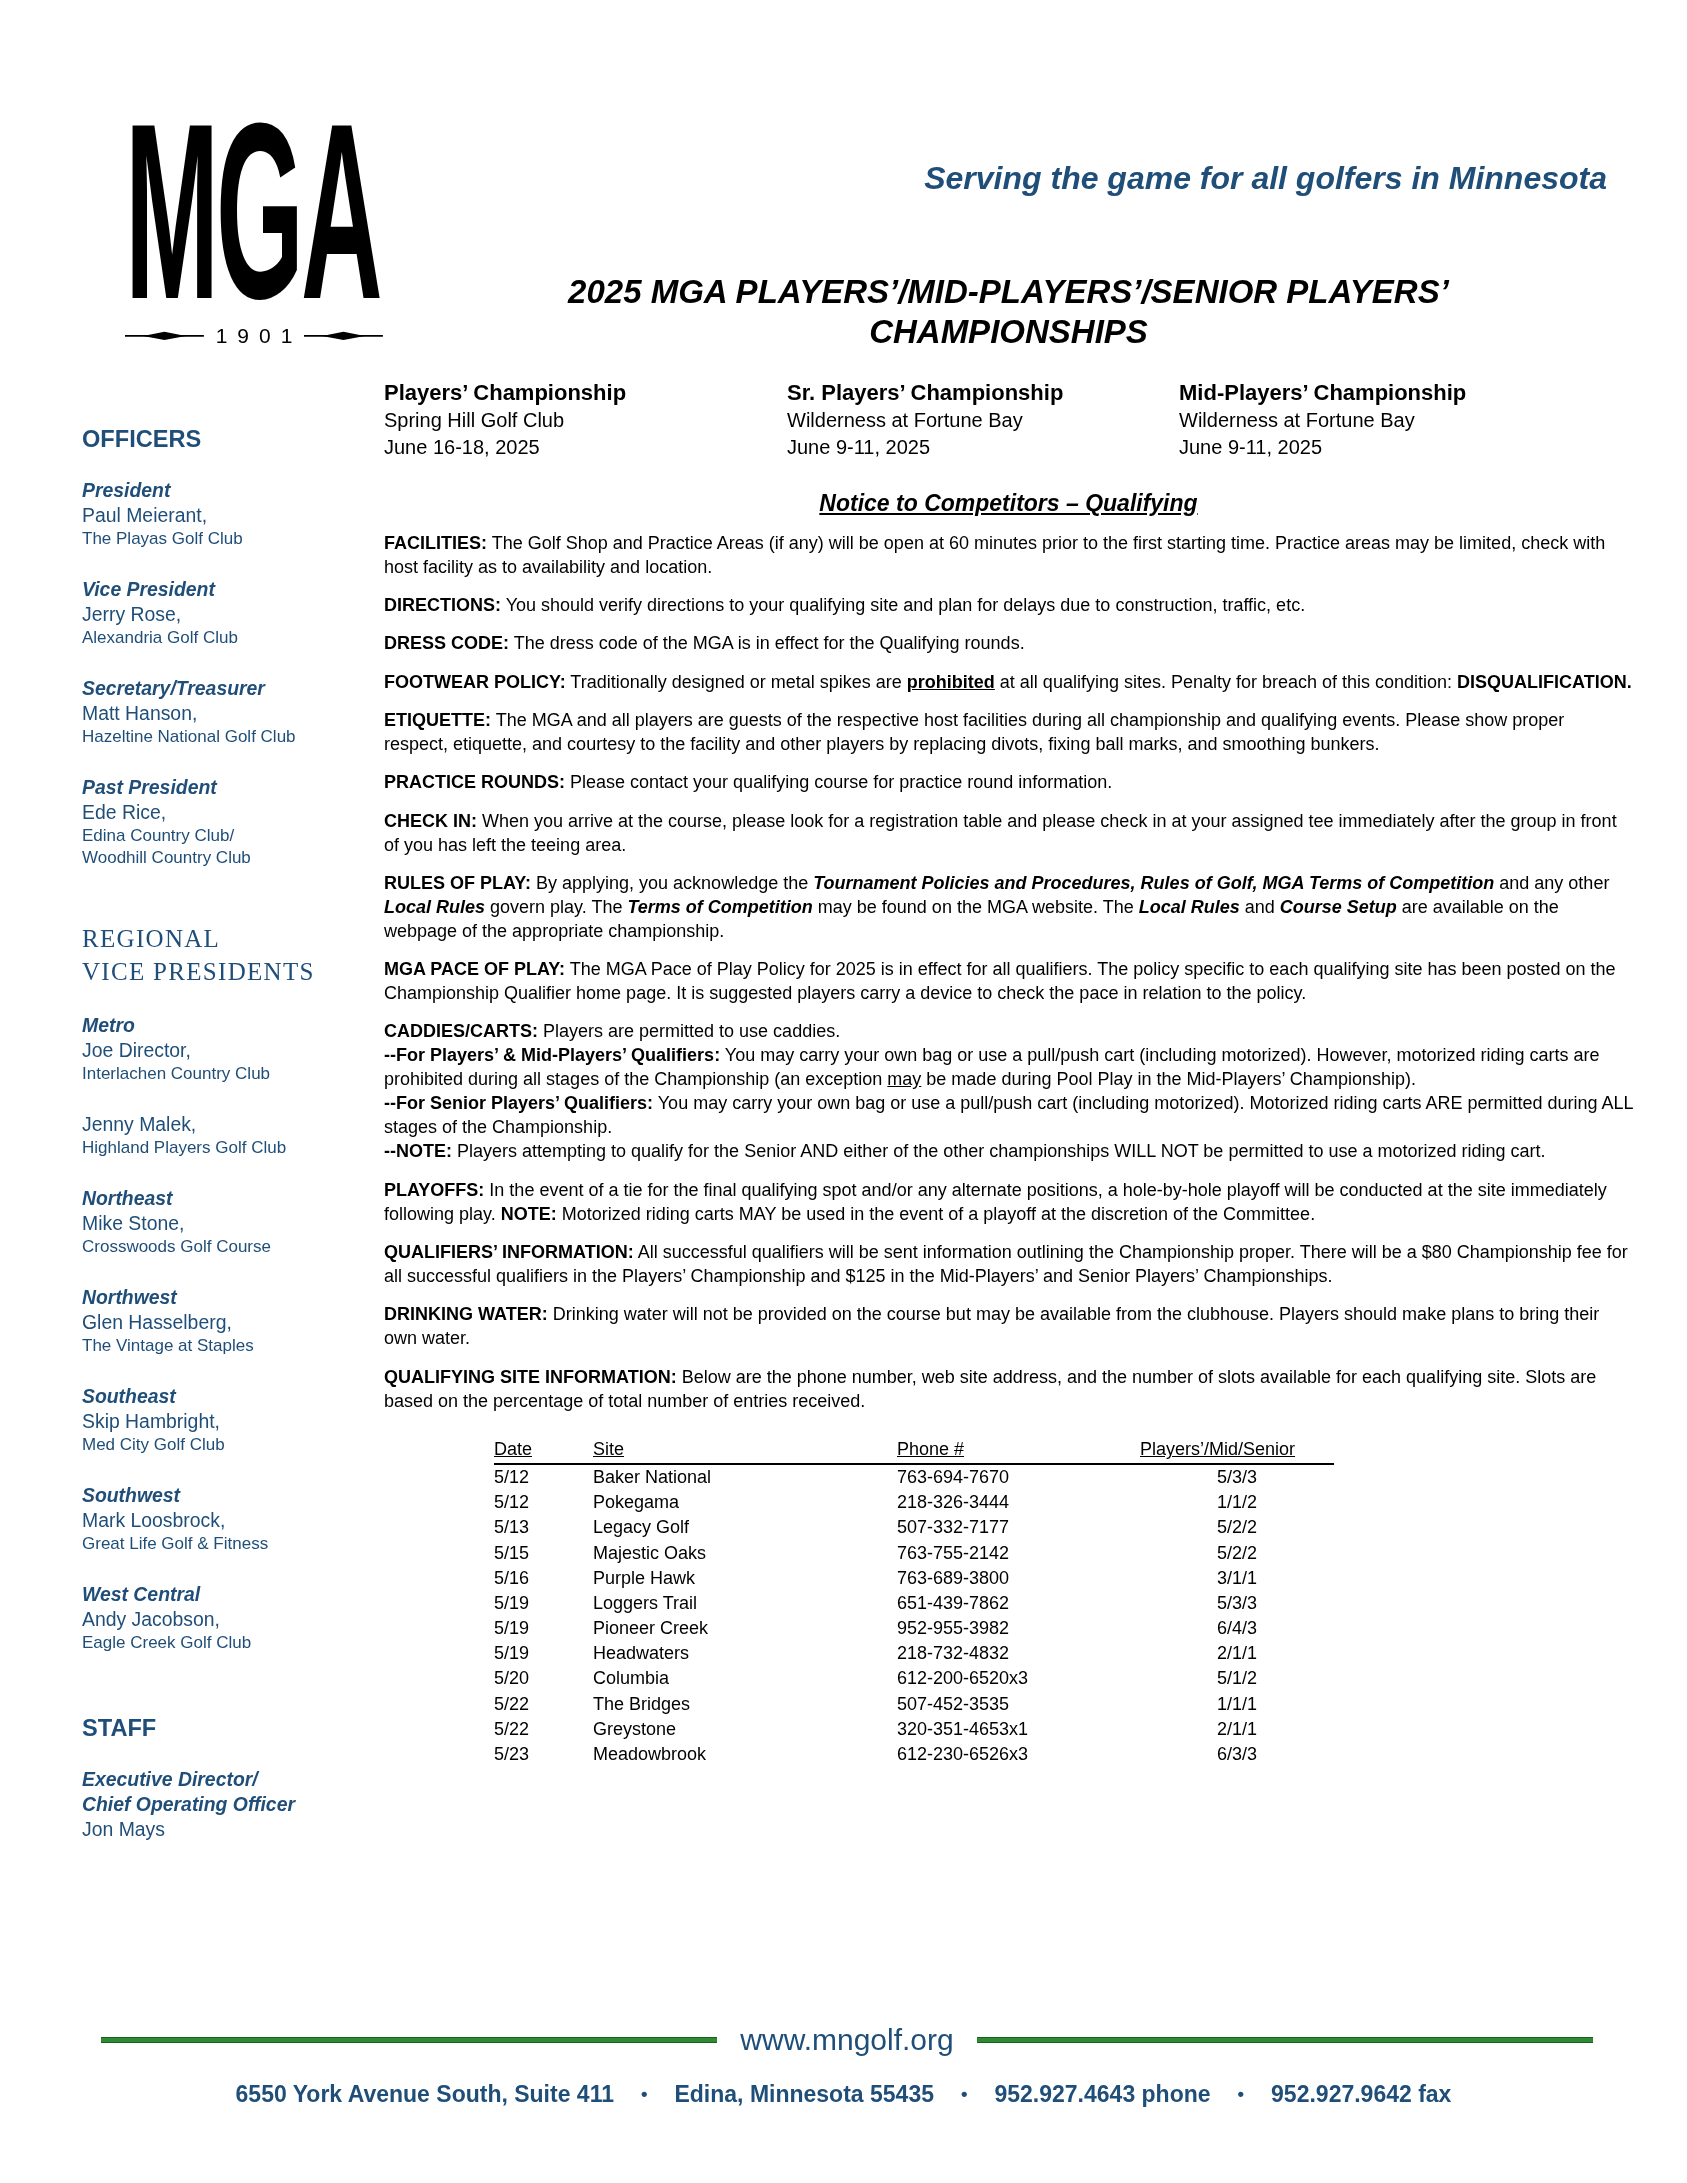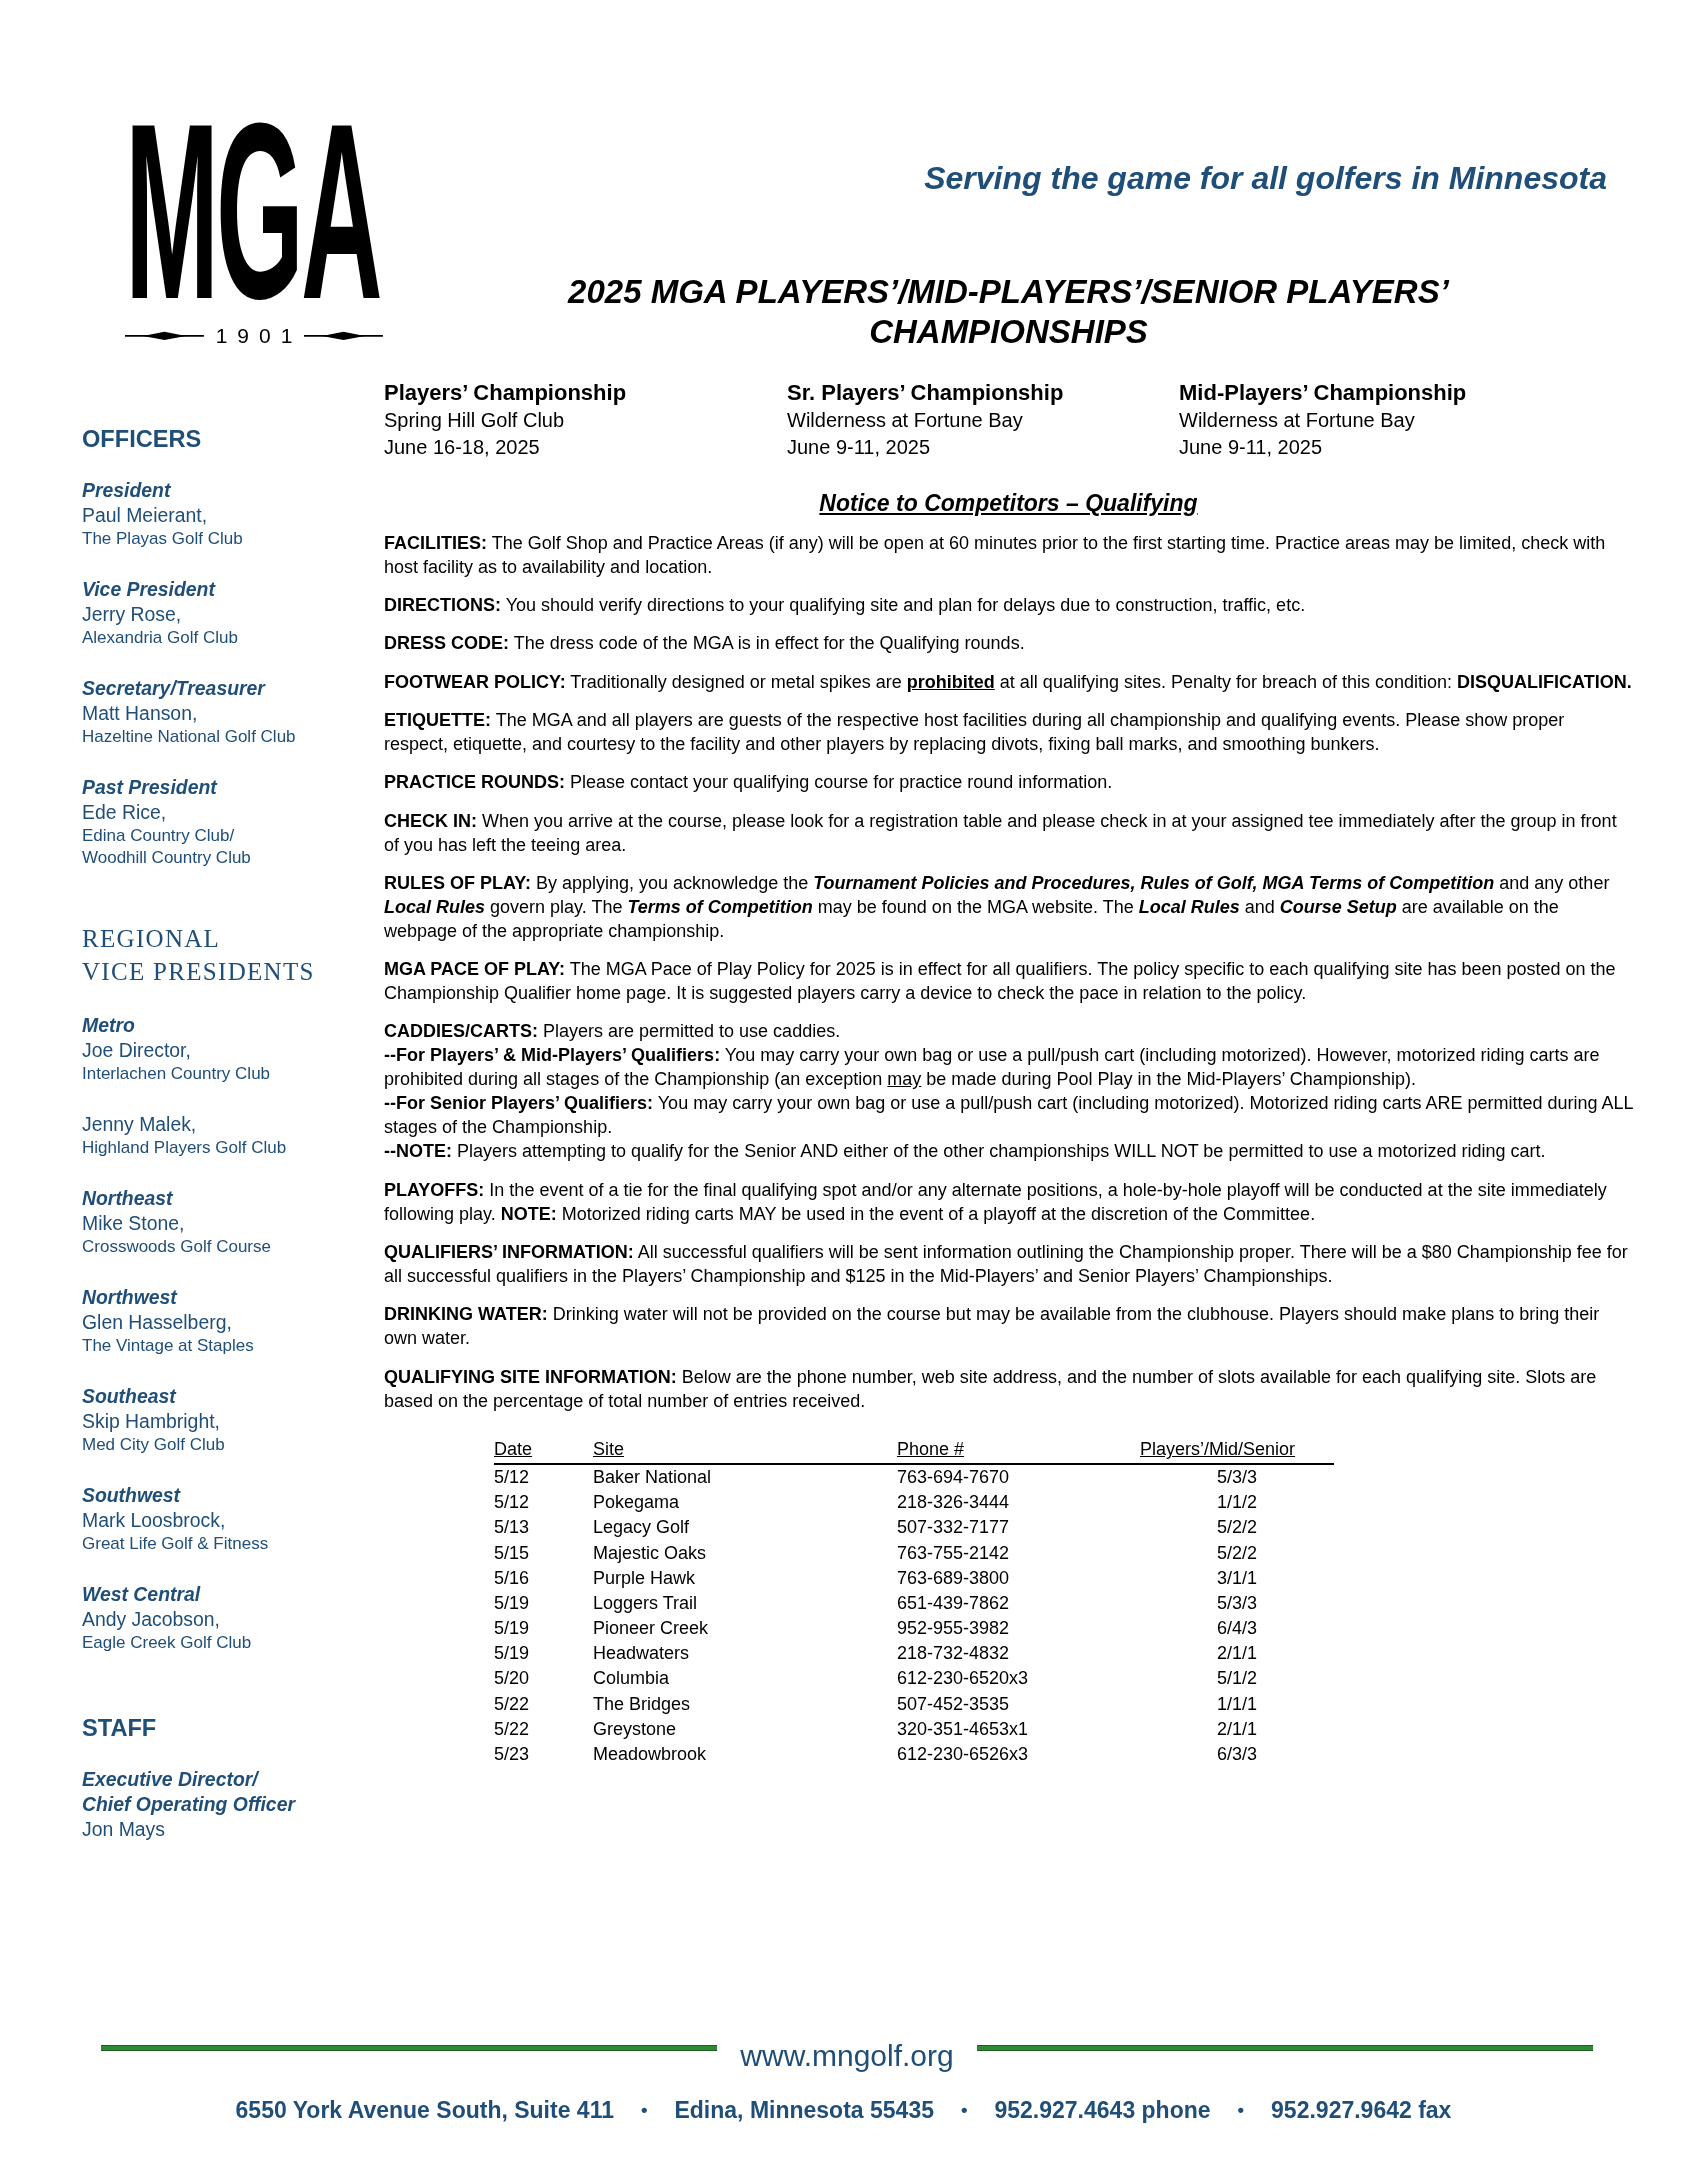--- a/index.html
+++ b/index.html
@@ -70,21 +70,21 @@
   .col-slots{width:194px;}
   th.col-slots{text-align:left;}
   td.col-slots{text-align:center;}
   
   .footer{position:absolute;left:0;top:2023px;width:1687px;}
   .footer-top{display:flex;align-items:center;padding:0 94px 0 101px;}
   .rule{
     flex:1;height:3.4px;background:var(--green);
     border-top:1.7px solid var(--green-dark);border-bottom:1.7px solid var(--green-dark);
   }
-  .site-url{color:var(--navy);font-size:30px;padding:0 23.6px;white-space:nowrap;margin-top:16px;}
+  .site-url{color:var(--navy);font-size:30px;padding:0 23.6px;white-space:nowrap;}
   .footer-address{
     margin-top:23.6px;text-align:center;color:var(--navy);
     font-size:23px;font-weight:700;white-space:nowrap;
   }
   .bullet{display:inline-block;margin:0 27px;font-size:18.6px;vertical-align:1.7px;}
 </style>
 </head>
 <body>
 
 <div class="page">
@@ -291,21 +291,21 @@
           </tr>
         <tr>
             <td>5/19</td>
             <td>Headwaters</td>
             <td>218-732-4832</td>
             <td class="col-slots">2/1/1</td>
           </tr>
         <tr>
             <td>5/20</td>
             <td>Columbia</td>
-            <td>612-230-6520x3</td>
+            <td>612-200-6520x3</td>
             <td class="col-slots">5/1/2</td>
           </tr>
         <tr>
             <td>5/22</td>
             <td>The Bridges</td>
             <td>507-452-3535</td>
             <td class="col-slots">1/1/1</td>
           </tr>
         <tr>
             <td>5/22</td>

